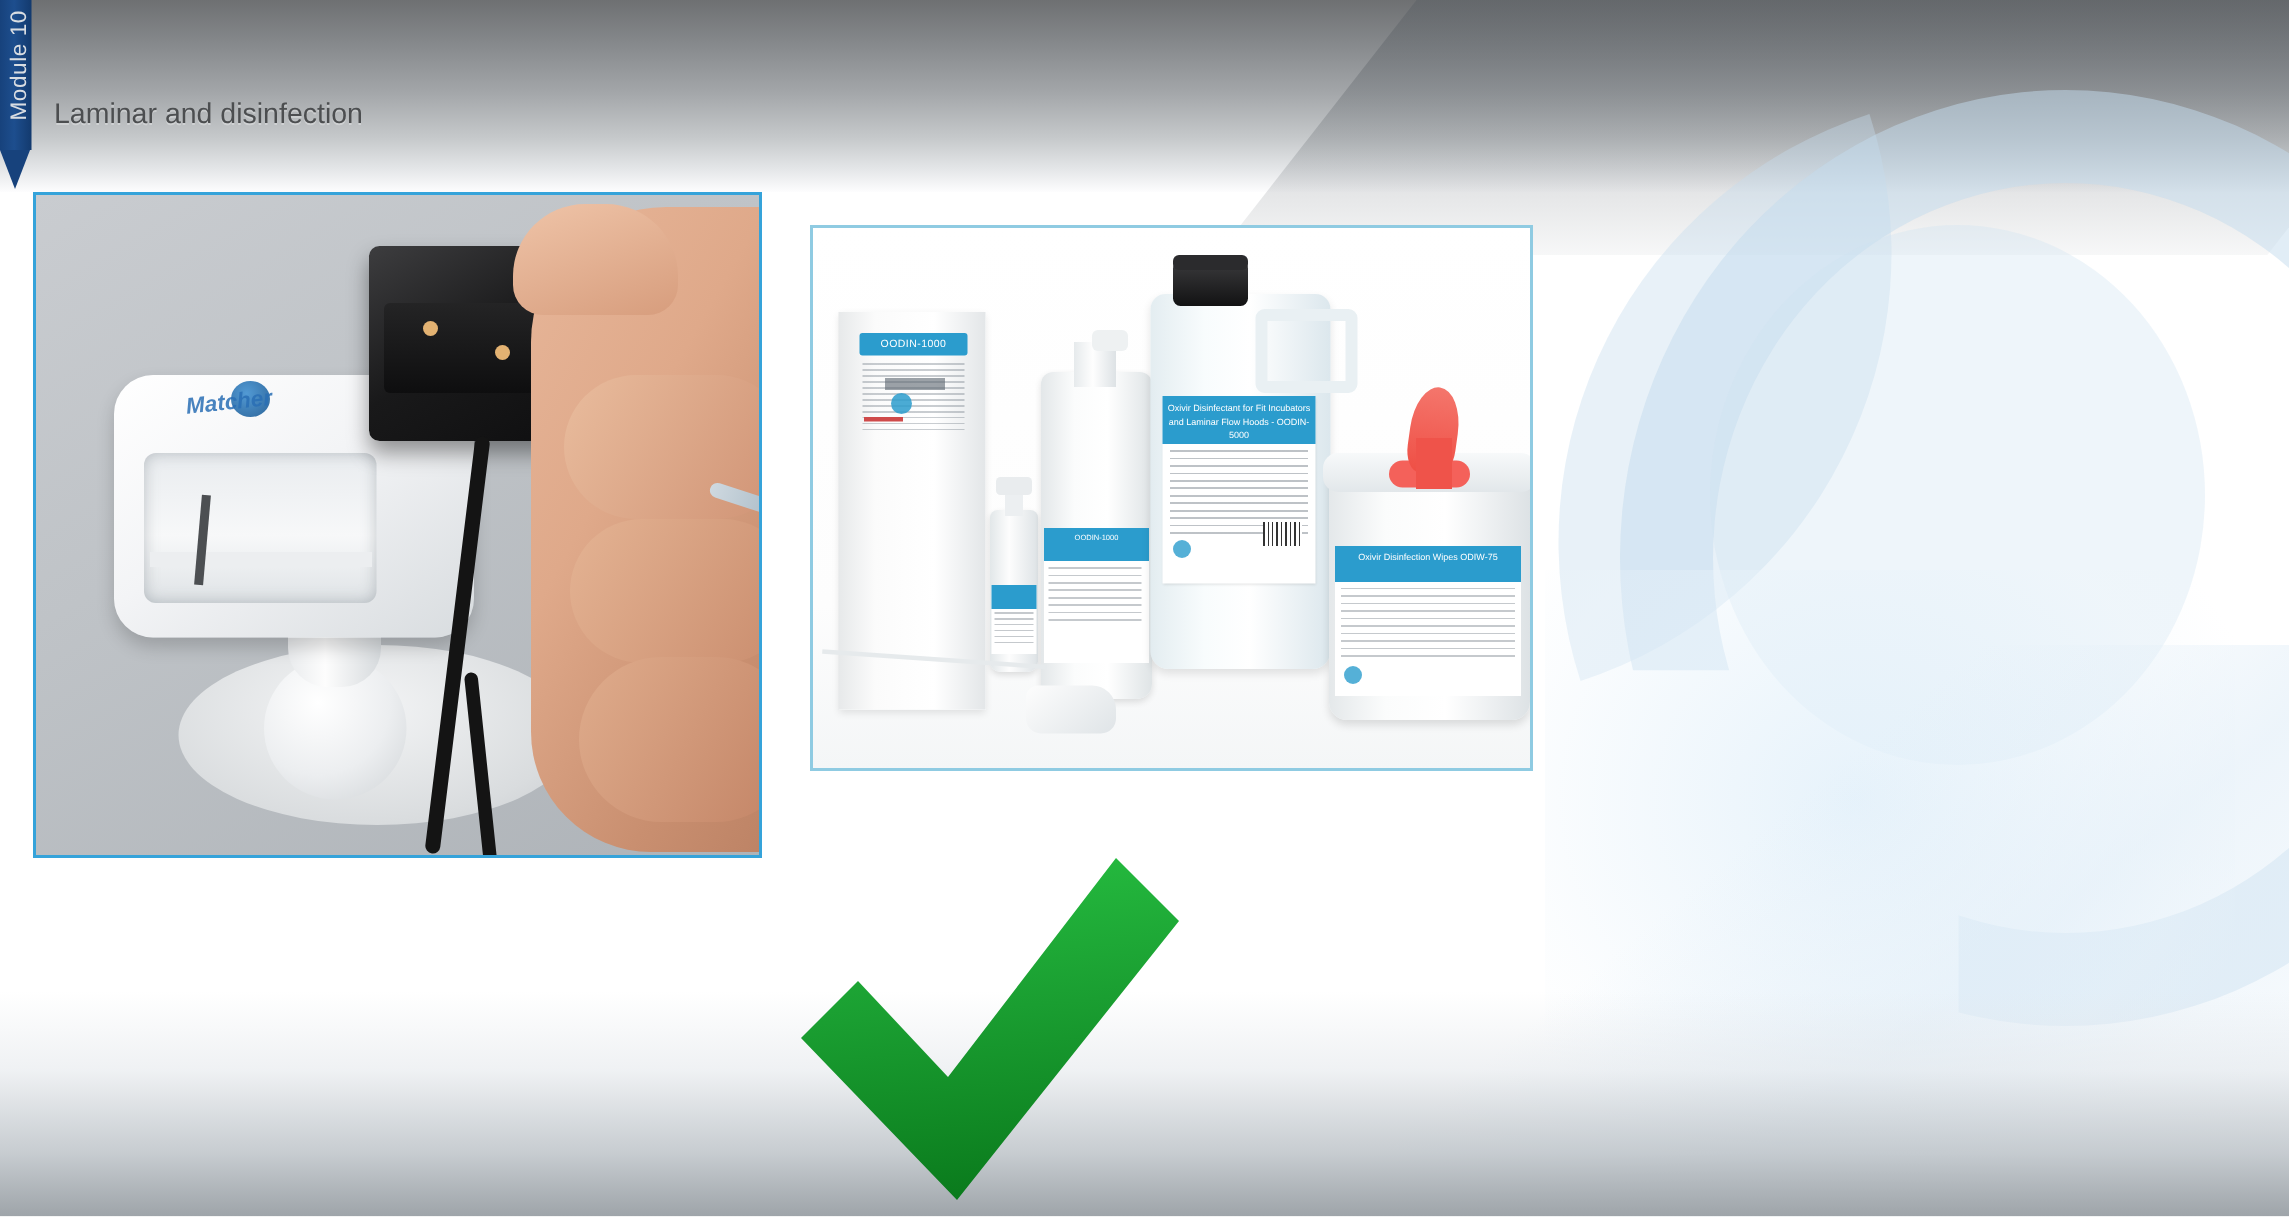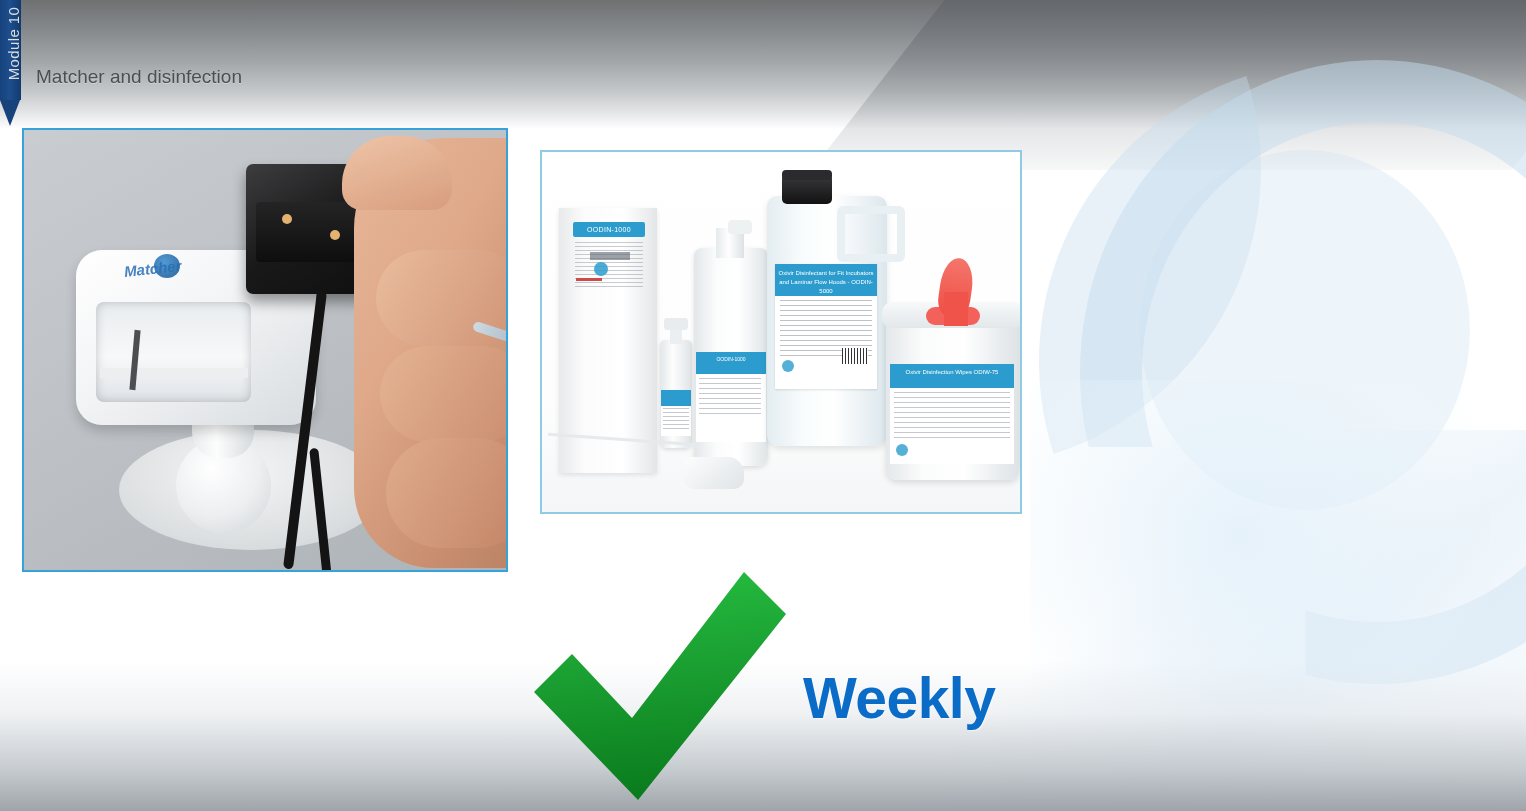--- a/index.html
+++ b/index.html
@@ -172,21 +172,21 @@
   <div class="wm wm-soft"></div>
   <div class="wm wm-low"></div>
   <div class="bg-bottom"></div>
 
   <div class="ribbon">
     <div class="ribbon-body"></div>
     <div class="ribbon-tip"></div>
     <div class="ribbon-label">Module 10</div>
   </div>
 
-  <div class="subtitle">Matcher and disinfection</div>
+  <div class="subtitle">Laminar and disinfection</div>
 
   <div class="frame" id="photo-device">
     <div class="ph p1-bg"></div>
     <div class="ph p1-tablebase"></div>
     <div class="ph p1-ball"></div>
     <div class="ph p1-neck"></div>
     <div class="ph p1-head"></div>
     <div class="ph p1-mouth"></div>
     <div class="ph p1-shelf"></div>
     <div class="ph p1-slot"></div>
@@ -262,15 +262,14 @@
     <defs>
       <linearGradient id="gchk" x1="0.35" y1="0" x2="0.45" y2="1">
         <stop offset="0%" stop-color="#25bb3f"></stop>
         <stop offset="45%" stop-color="#1a9e31"></stop>
         <stop offset="100%" stop-color="#0a7a1c"></stop>
       </linearGradient>
     </defs>
     <polygon fill="url(#gchk)" points="6,126 44,88 104,152 216,6 258,48 110,234"></polygon>
   </svg>
 
-  <div id="weekly">Weekly</div>
 
 </div>
 
 </body></html>

